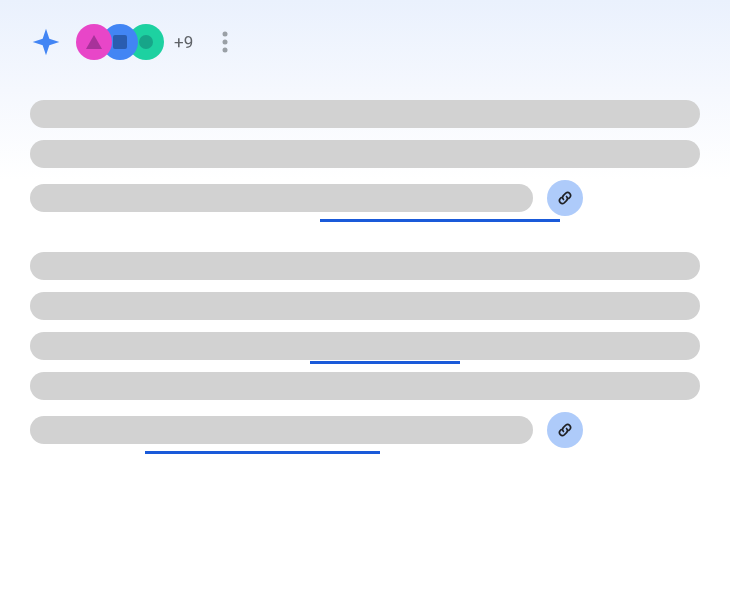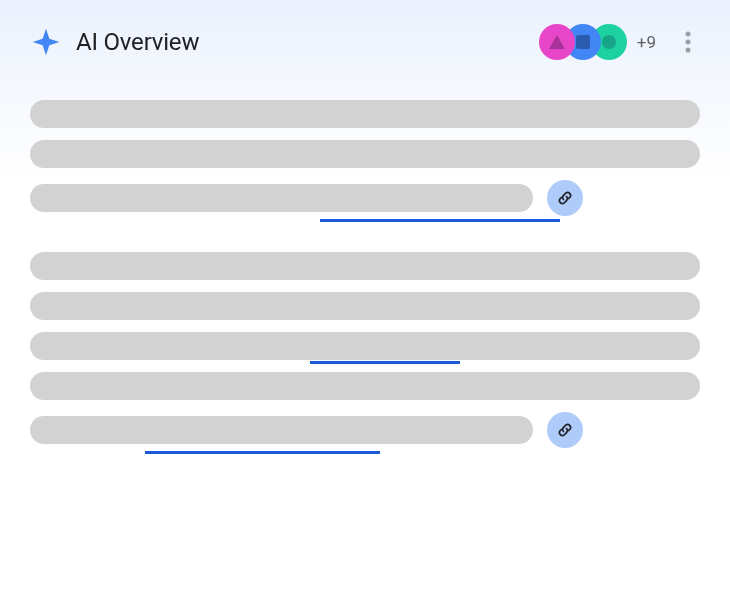--- a/index.html
+++ b/index.html
@@ -121,21 +121,20 @@
   </style>
 </head>
 <body>
 
 <div class="header">
   <div class="sparkle">
     <svg viewBox="0 0 24 24" width="32" height="32">
       <path fill="#4285f4" d="M12 2 L14.5 9.5 L22 12 L14.5 14.5 L12 22 L9.5 14.5 L2 12 L9.5 9.5 Z"></path>
     </svg>
   </div>
-  <div class="title">AI Overview</div>
   <div class="avatars">
     <div class="avatar avatar-1">
       <svg width="18" height="16" viewBox="0 0 18 16">
           <polygon points="9,1 17,15 1,15" fill="#a8329a"></polygon>
         </svg>
     </div>
     <div class="avatar avatar-2">
       <svg width="16" height="16" viewBox="0 0 16 16">
           <rect x="1" y="1" width="14" height="14" rx="2" fill="#2a5db0"></rect>
         </svg>

